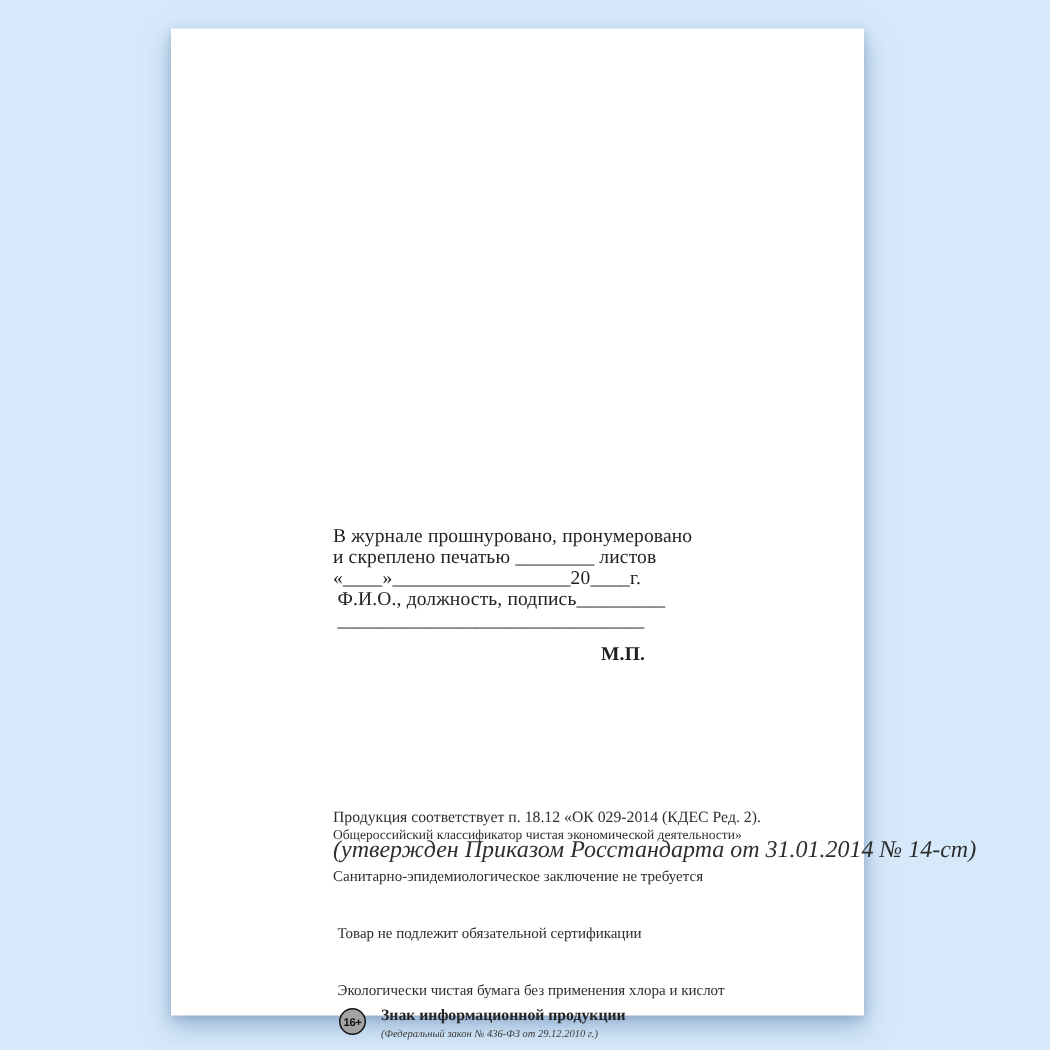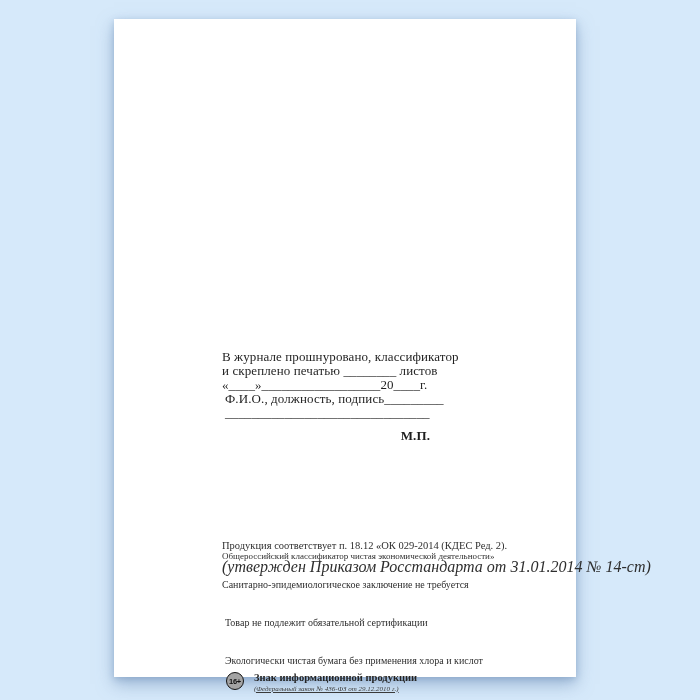--- a/index.html
+++ b/index.html
@@ -89,30 +89,29 @@
     line-height: 11px;
     font-weight: 600;
     color: #242424;
   }
   .age-law {
     font-size: 7px;
     line-height: 8px;
     font-style: italic;
     margin-top: 1.5px;
     color: #3a3a3a;
-    text-decoration: underline;
   }
 </style>
 </head>
 <body>
 
 <div class="paper">
 
   <div class="binding-block">
-    <div class="bind-line">В журнале прошнуровано, классификатор</div>
+    <div class="bind-line">В журнале прошнуровано, пронумеровано</div>
     <div class="bind-line">и скреплено печатью ________ листов</div>
     <div class="bind-line">«____»__________________20____г.</div>
     <div class="bind-line indent">Ф.И.О., должность, подпись_________</div>
     <div class="bind-line indent">_______________________________</div>
     <div class="stamp">М.П.</div>
   </div>
 
   <div class="footer">
     <div class="std">
       <div class="std-l1">Продукция соответствует п. 18.12 «ОК 029-2014 (КДЕС Ред. 2).</div>

